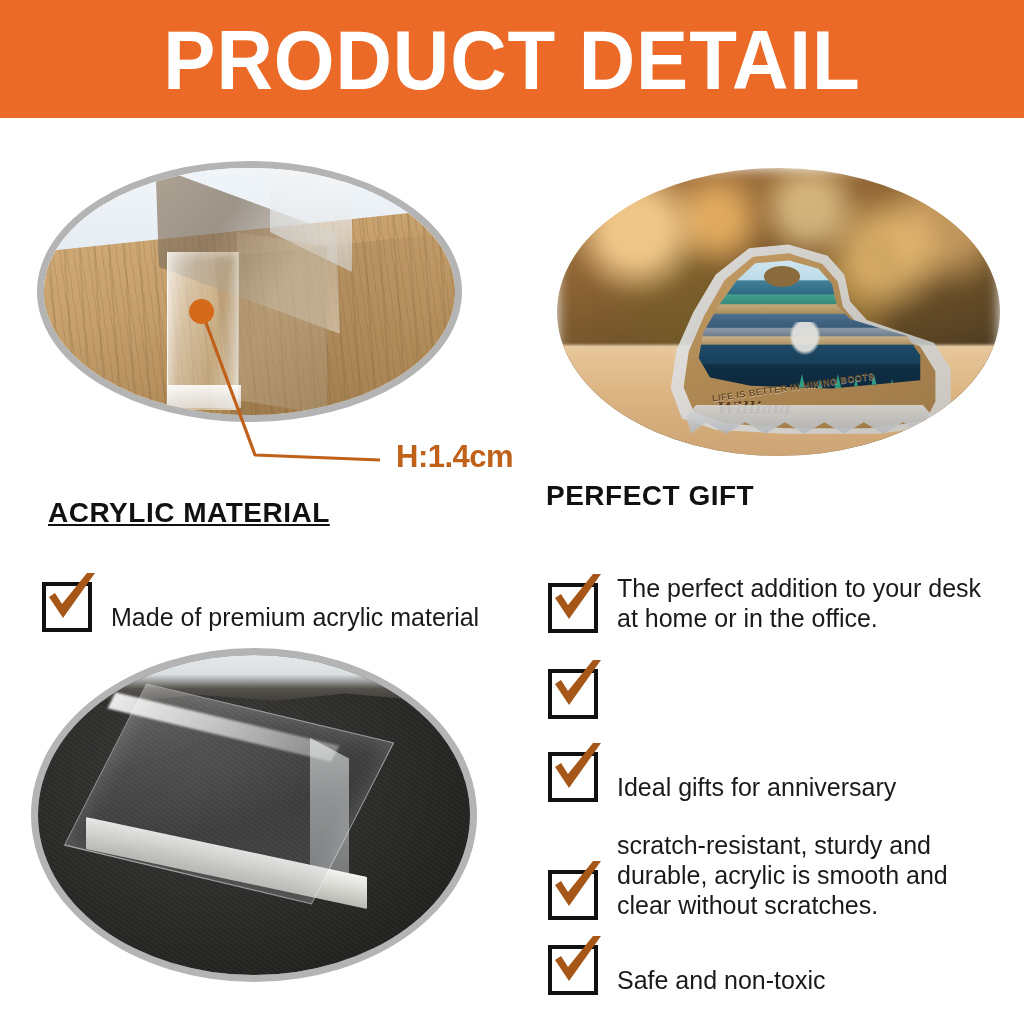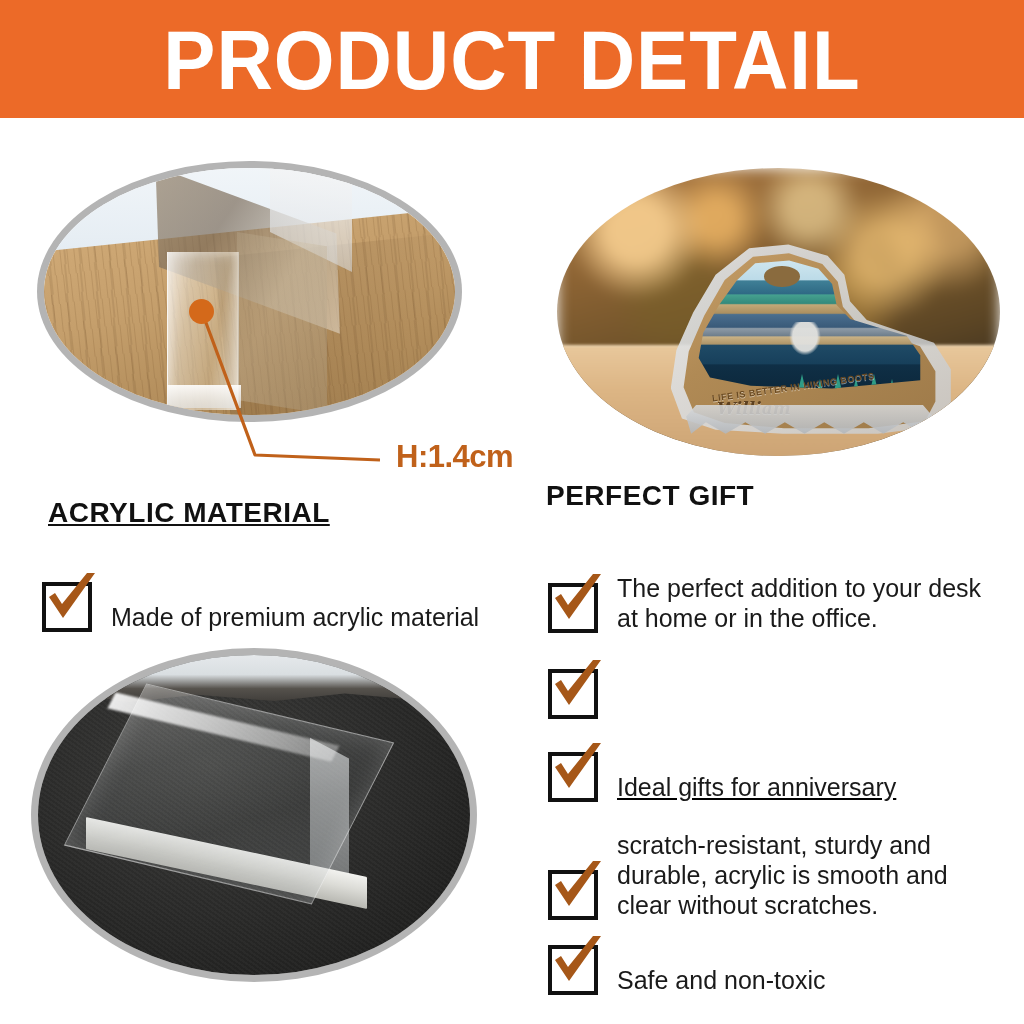--- a/index.html
+++ b/index.html
@@ -350,21 +350,21 @@
   </div>
 
   <div class="bullet" style="left:548px;top:629px;width:448px;">
     <span class="checkbox">
       <svg class="tick" viewBox="0 0 56 52">
         <path d="M6 24 L20 45 L52 0 L44 0 L19 31 L12 20 Z" fill="#a65718"></path>
       </svg>
     </span>
   </div>
 
-  <div class="bullet" style="left:548px;top:712px;width:448px;text-decoration:underline;">
+  <div class="bullet" style="left:548px;top:712px;width:448px;">
     <span class="checkbox">
       <svg class="tick" viewBox="0 0 56 52">
         <path d="M6 24 L20 45 L52 0 L44 0 L19 31 L12 20 Z" fill="#a65718"></path>
       </svg>
     </span>
     <span class="bullet-text">Ideal gifts for anniversary</span>
   </div>
 
   <div class="bullet" style="left:548px;top:790px;width:452px;">
     <span class="checkbox">

